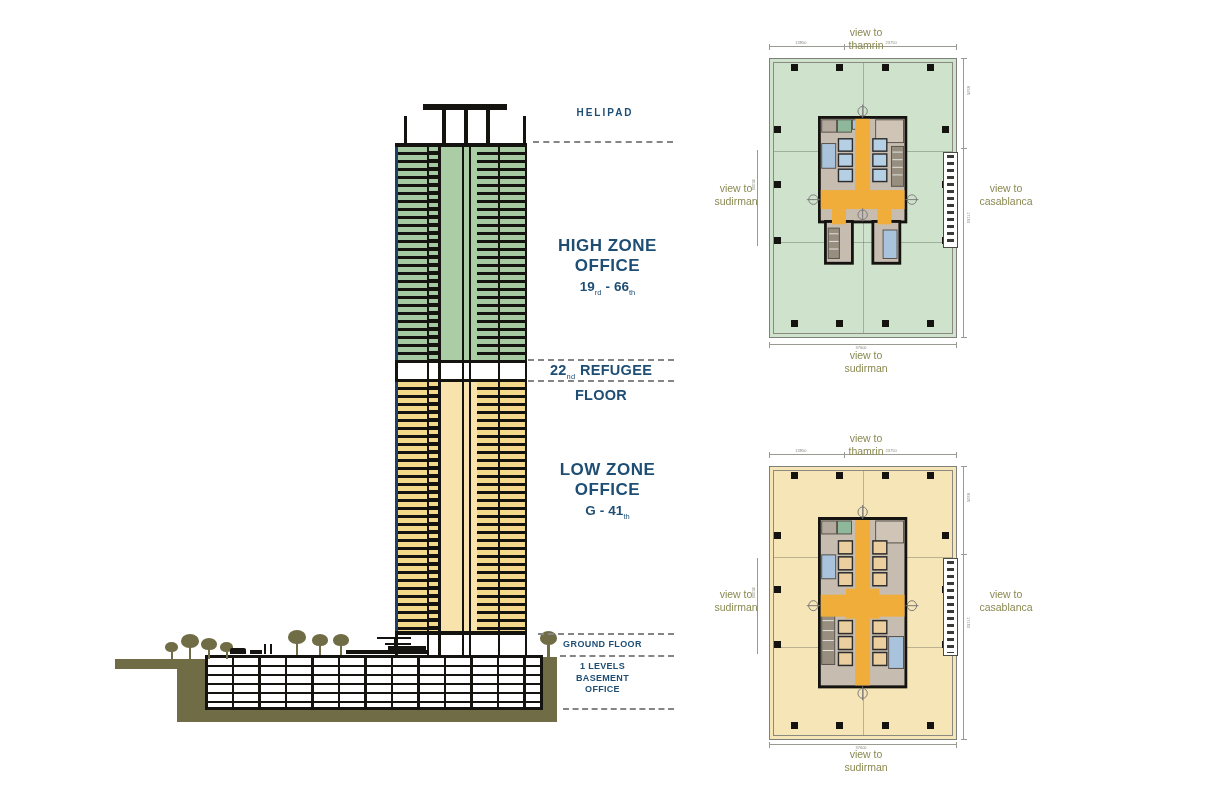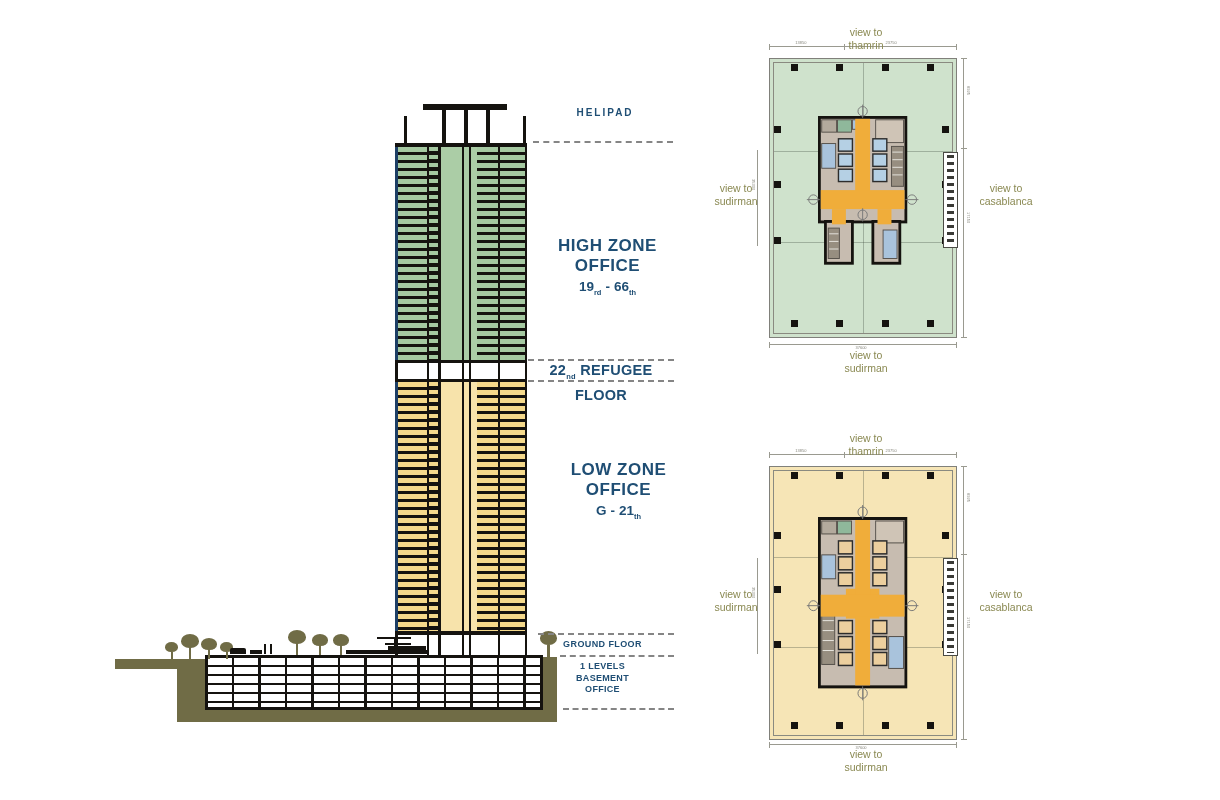--- a/index.html
+++ b/index.html
@@ -48,21 +48,21 @@
   .t-L .tcanopy{width:17px;height:14px;} .t-L .ttrunk{width:3px;height:12px;}
 
   .blkshape{position:absolute;background:var(--blk);}
 
   .dash{position:absolute;border-top:2px dashed #858585;}
 
   .sec-label{position:absolute;color:var(--navy);text-align:center;box-sizing:border-box;}
   .helipad-l{font-size:10px;font-weight:700;letter-spacing:2px;}
   .zl-big{font-size:17px;font-weight:700;letter-spacing:.5px;line-height:20px;}
   .zl-range{font-size:13.5px;font-weight:700;margin-top:3px;}
-  .zl-range sub,.refugee-l sub{font-size:7.5px;font-weight:700;}
+  .zl-range sub,.refugee-l sub{font-size:7.5px;font-weight:400;}
   .zl-dash{margin:0 4px;}
   .refugee-l{font-size:14.5px;font-weight:700;line-height:18px;letter-spacing:.3px;}
   .ground-l{font-size:9px;font-weight:700;letter-spacing:.4px;}
   .base-l{font-size:9px;font-weight:700;line-height:11.5px;letter-spacing:.3px;}
 
   
   .plan{position:absolute;left:769px;width:188px;box-sizing:border-box;border:1px solid #80807a;}
   #plan-high{top:58px;height:280px;background:var(--planGreen);}
   #plan-low{top:466px;height:274px;background:var(--planYellow);}
   .plan-inner{position:absolute;inset:3px;border:1px solid #8a8a80;}
@@ -227,25 +227,25 @@
       <div class="zl-big">OFFICE</div>
       <div class="zl-range">
         <span>19</span><sub>rd</sub><span class="zl-dash">-</span><span>66</span><sub>th</sub>
       </div>
     </div>
 
     <div class="sec-label refugee-l" style="left:528px;top:361px;width:146px;">
       <span>22</span><sub>nd</sub>&nbsp;<span>REFUGEE FLOOR</span>
     </div>
 
-    <div class="sec-label" style="left:546px;top:460px;width:145px;">
+    <div class="sec-label" style="left:535px;top:460px;width:145px;">
       <div class="zl-big">LOW ZONE</div>
       <div class="zl-big">OFFICE</div>
       <div class="zl-range">
-        <span>G</span><span class="zl-dash">-</span><span>21</span><sub>th</sub>
+        <span>G</span><span class="zl-dash">-</span><span>41</span><sub>th</sub>
       </div>
     </div>
 
     <div class="sec-label ground-l" style="left:540px;top:639px;width:125px;">GROUND FLOOR</div>
 
     <div class="sec-label base-l" style="left:545px;top:661px;width:115px;">
       <div>1 LEVELS</div>
       <div>BASEMENT</div>
       <div>OFFICE</div>
     </div>

